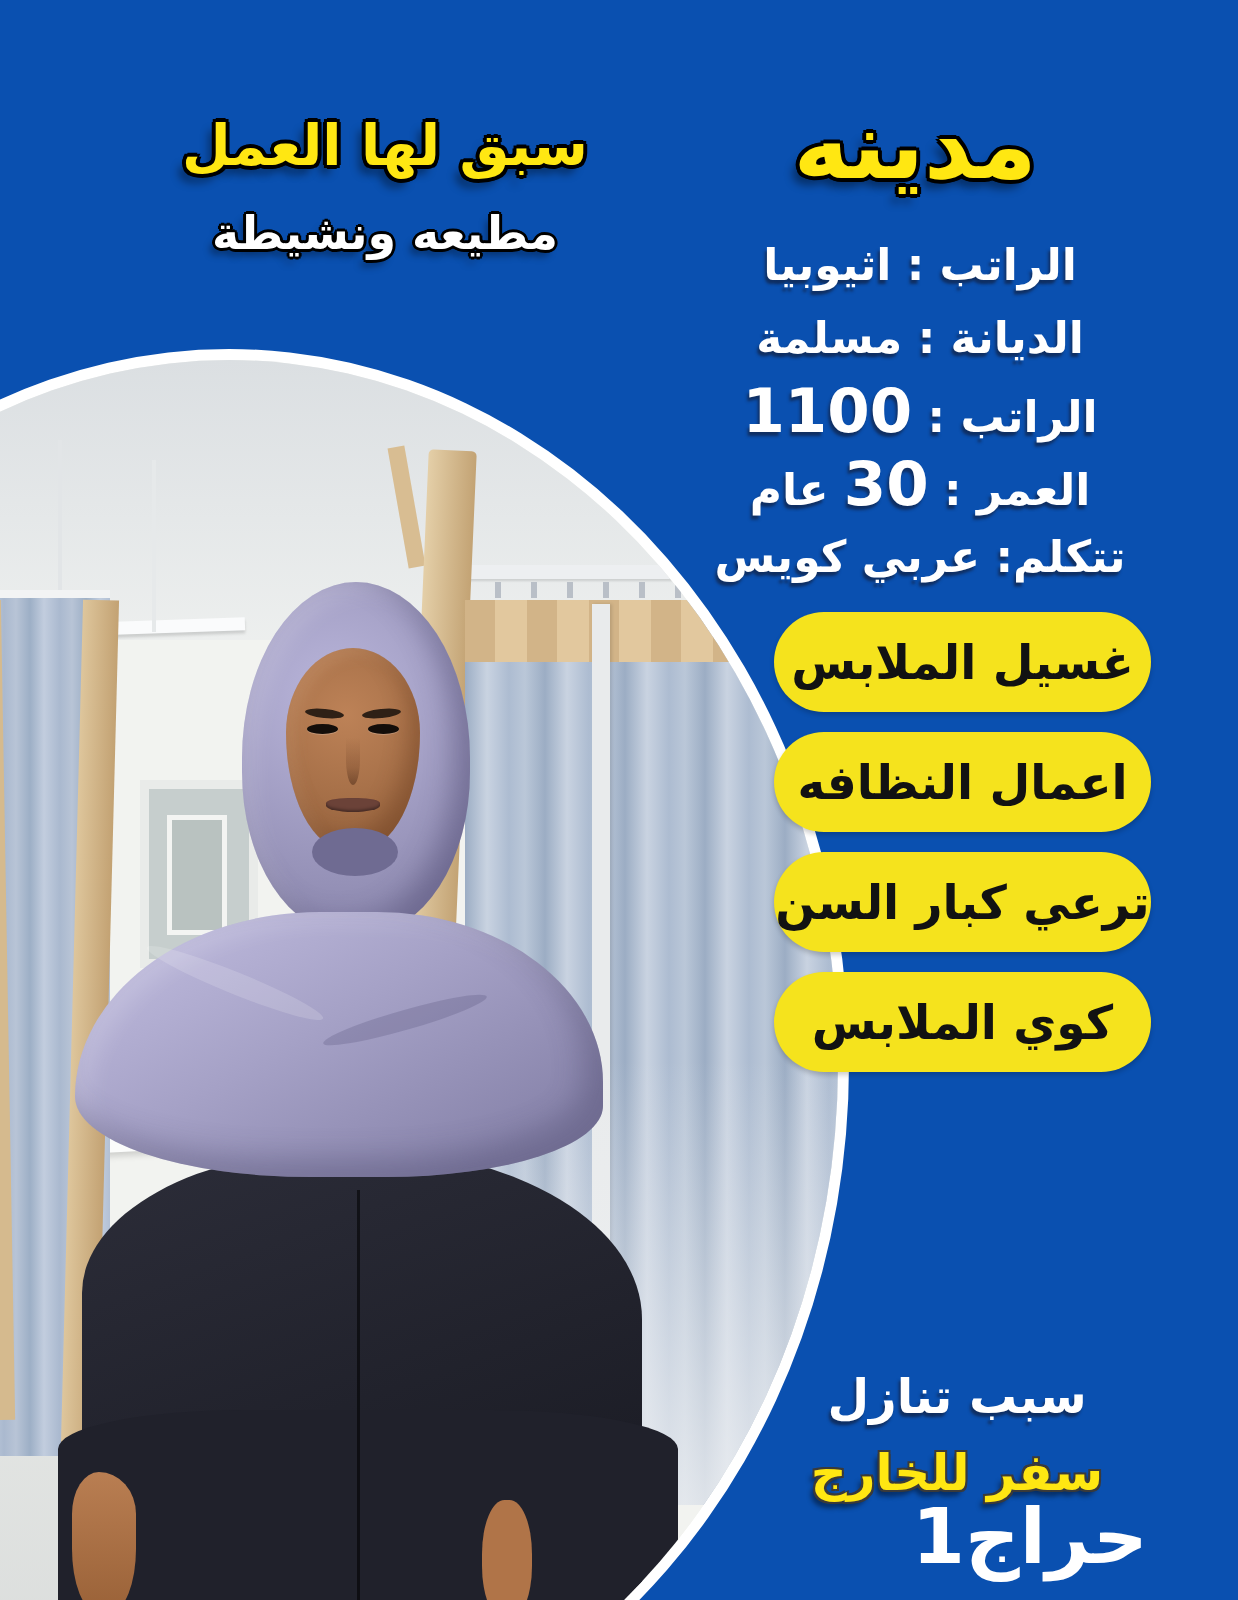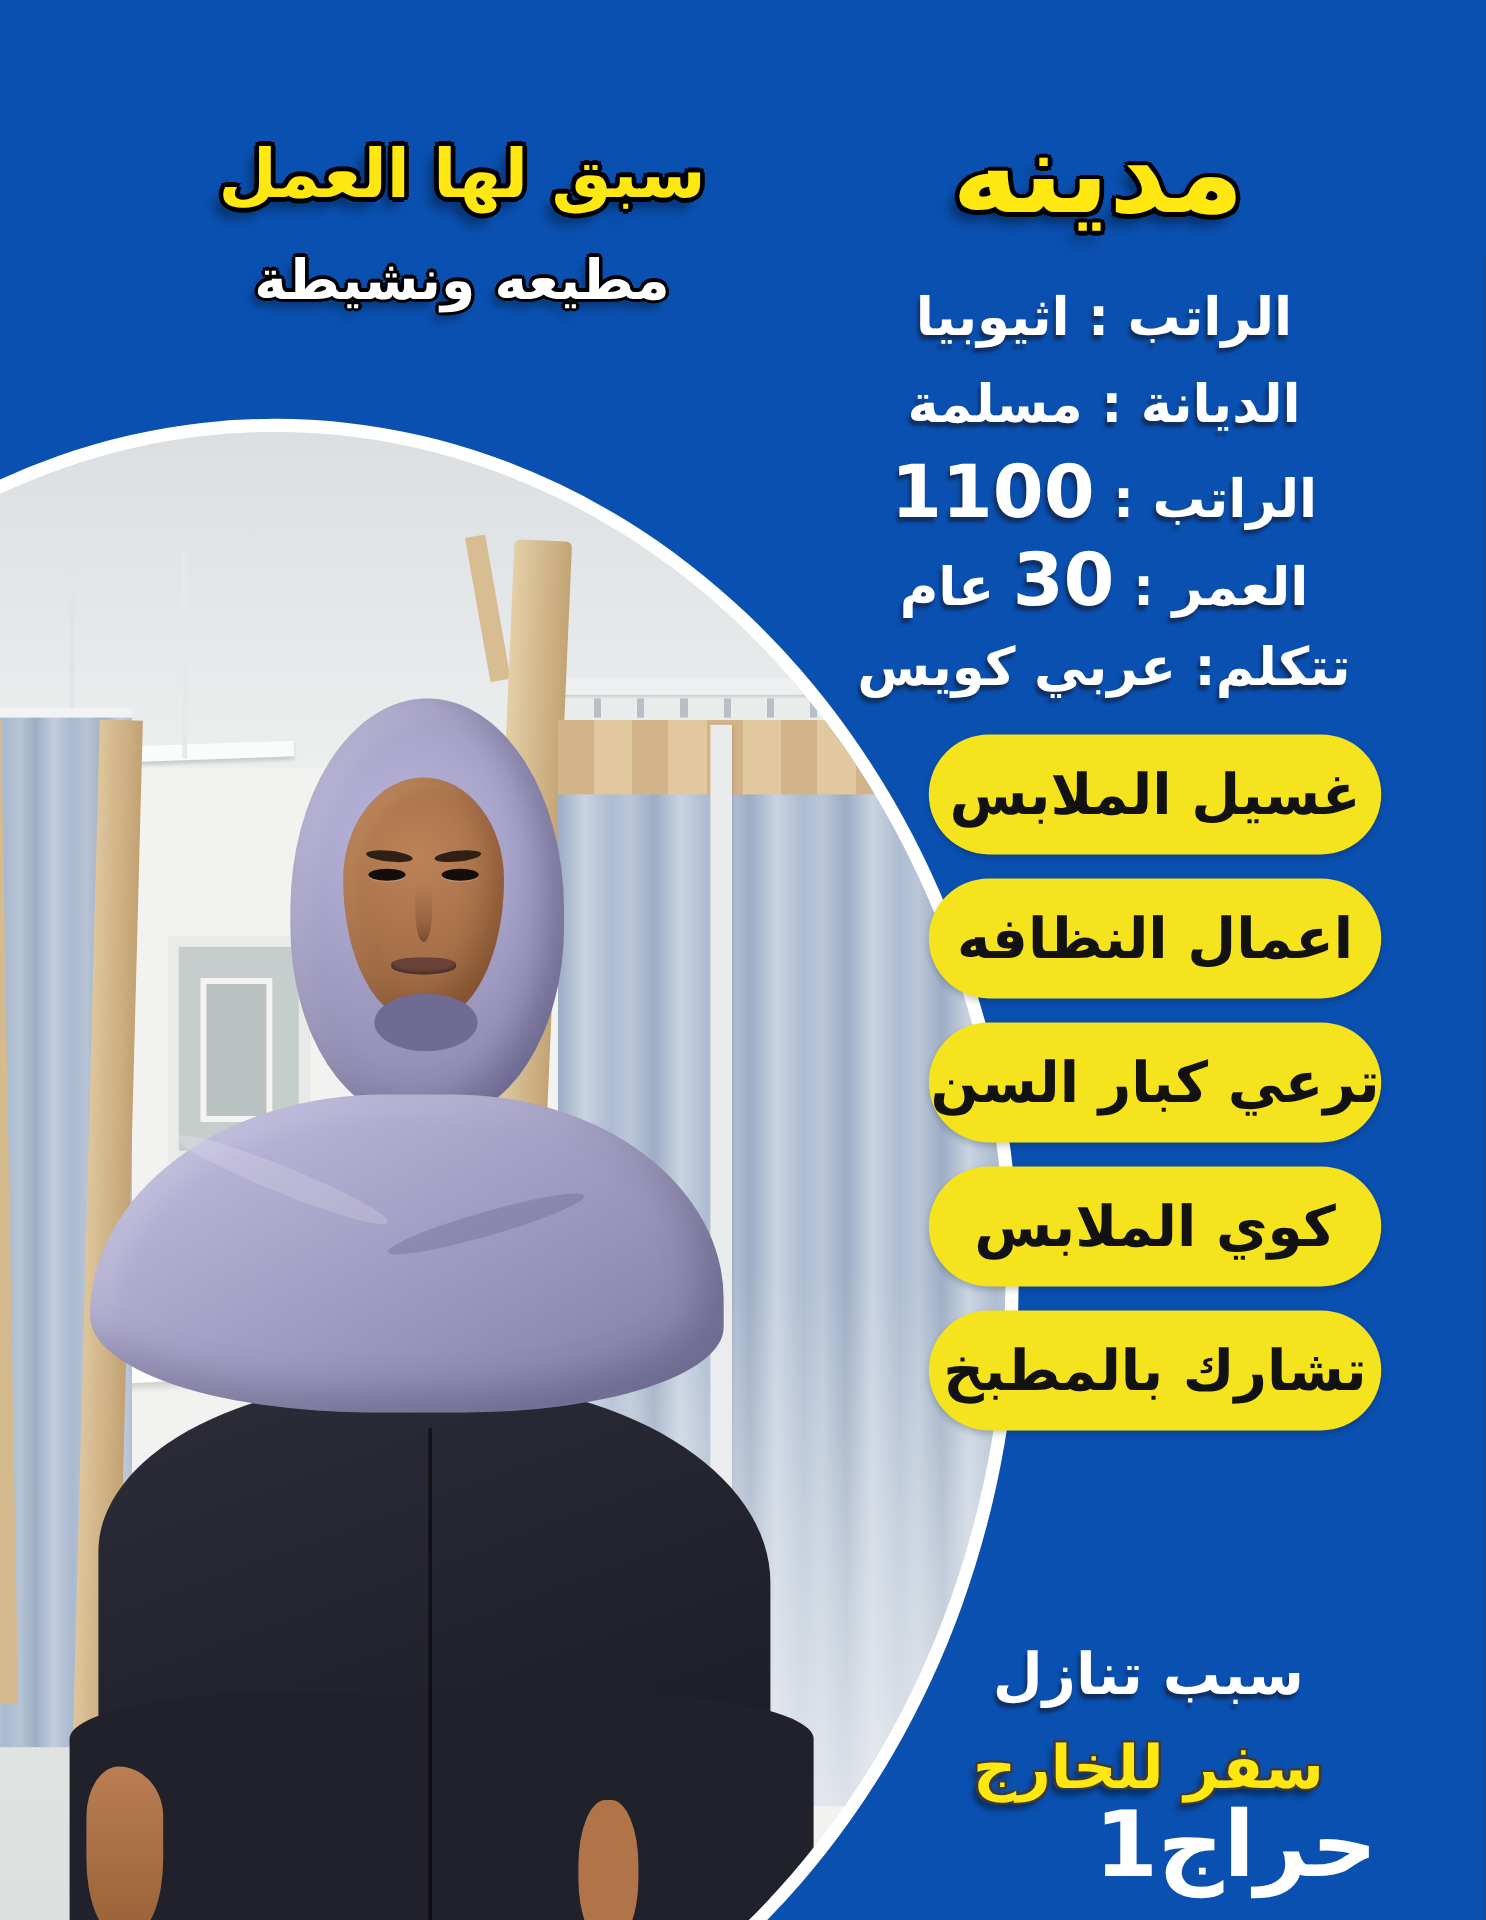--- a/index.html
+++ b/index.html
@@ -190,20 +190,19 @@
     <div class="detail-line soft-w">
       <span>تتكلم: </span><span>عربي كويس</span>
     </div>
   </div>
 
   <div class="pills">
     <div class="pill">غسيل الملابس</div>
     <div class="pill">اعمال النظافه</div>
     <div class="pill">ترعي كبار السن</div>
     <div class="pill">كوي الملابس</div>
-    <div class="pill">تشارك بالمطبخ</div>
   </div>
 
   <div class="txt footer-label soft-w">سبب تنازل</div>
   <div class="txt footer-value soft-y">سفر للخارج</div>
   <div class="txt watermark">حراج1</div>
 
 </div>
 
 </body></html>

